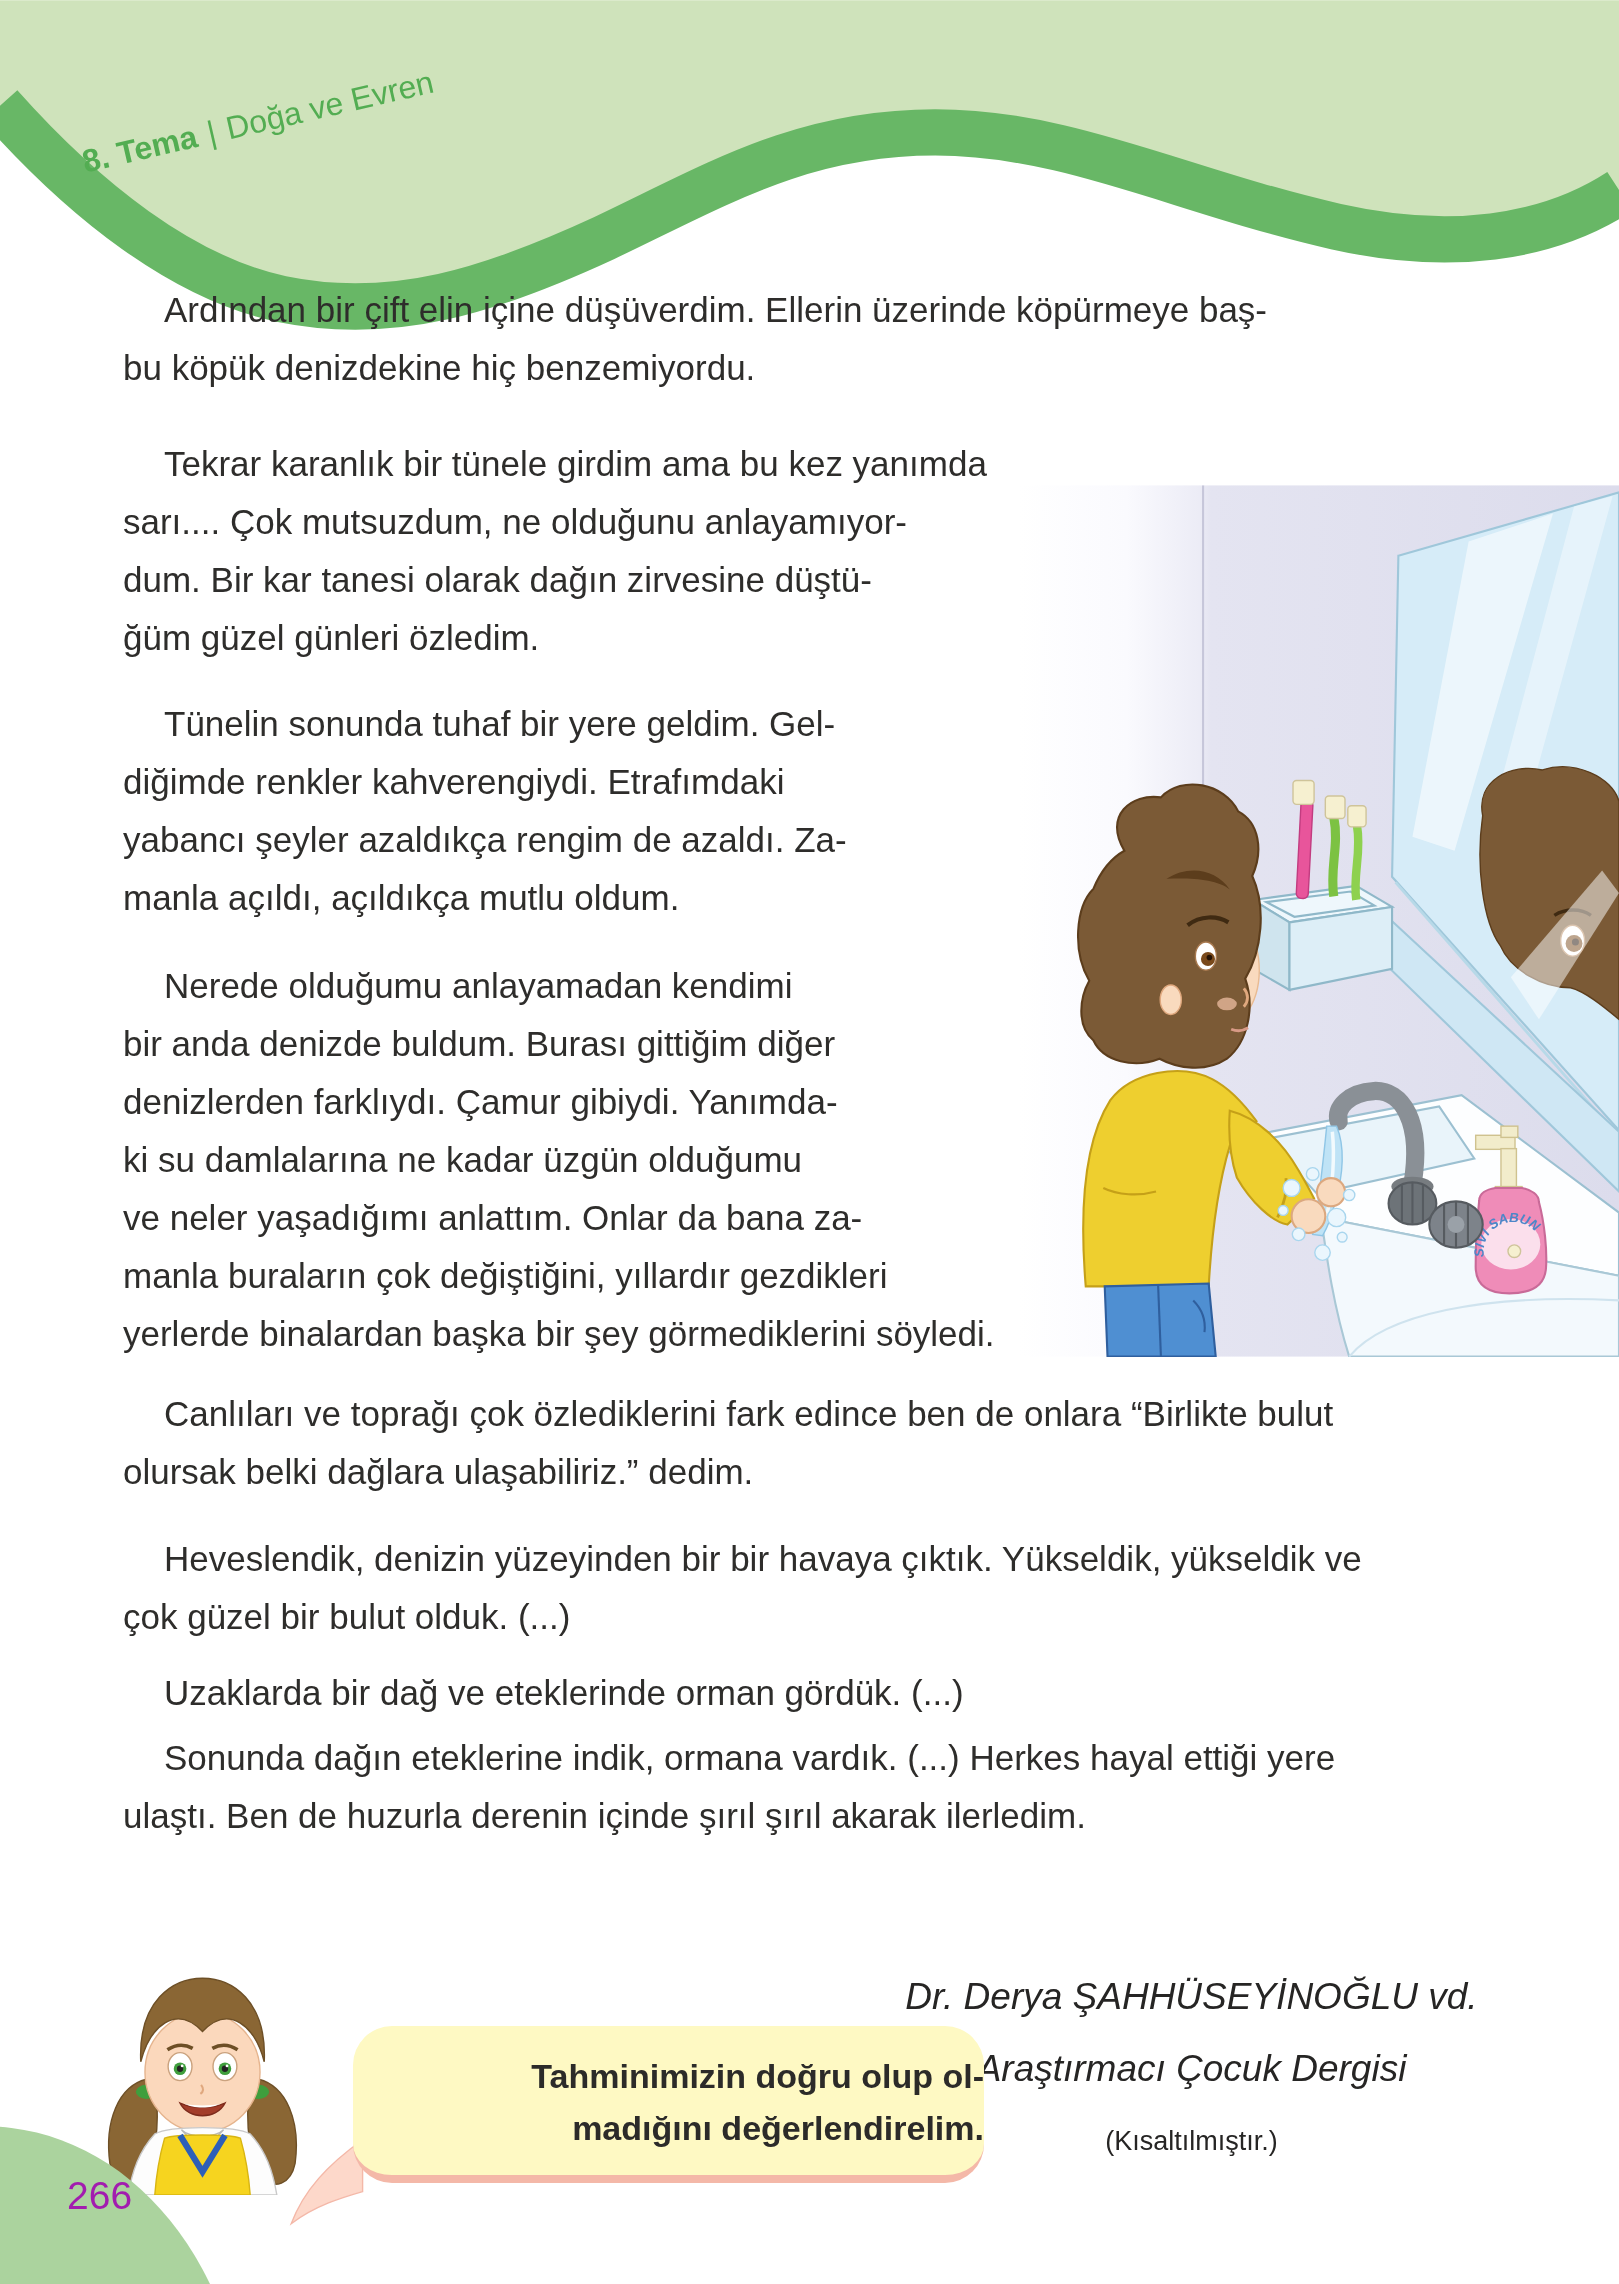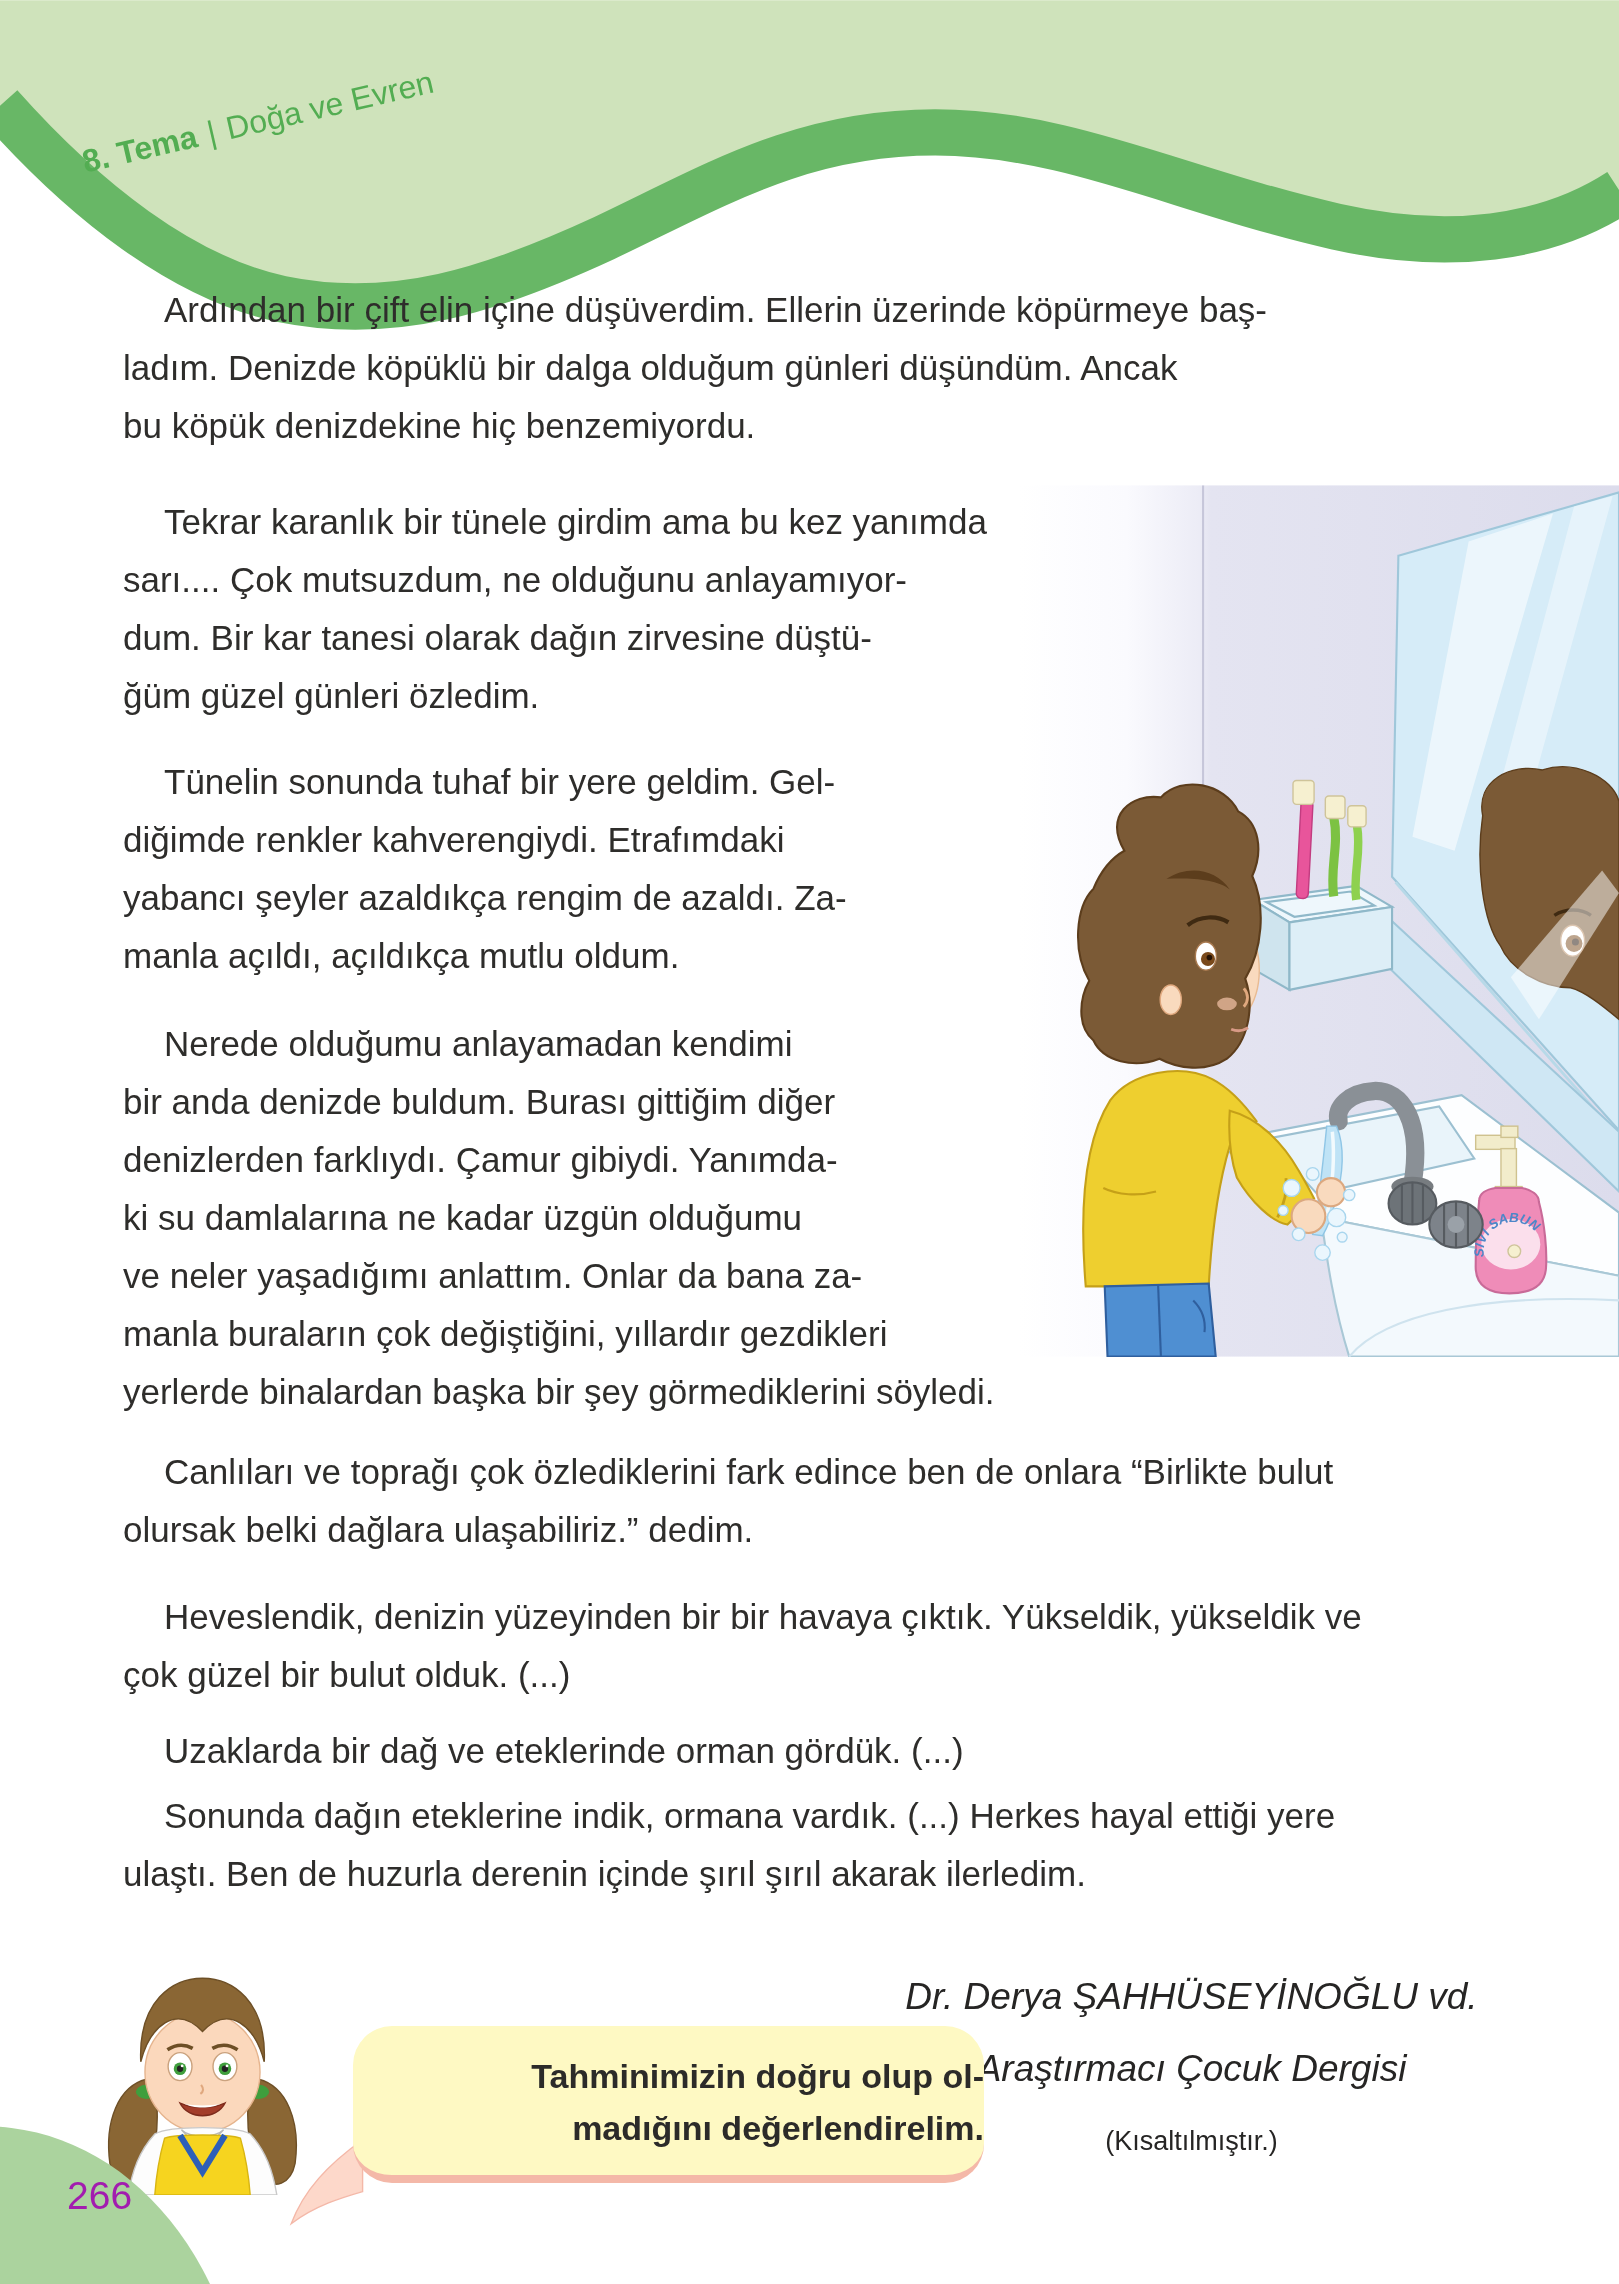--- a/index.html
+++ b/index.html
@@ -64,21 +64,20 @@
     <path d="M0,150 C120,285 260,395 400,425 C560,458 700,412 860,338 C1020,262 1140,188 1330,188 C1520,188 1680,272 1900,322 C2060,358 2200,340 2304,272 L2304,0 L0,0 Z" fill="#cfe3bb"></path>
     <path d="M0,150 C120,285 260,395 400,425 C560,458 700,412 860,338 C1020,262 1140,188 1330,188 C1520,188 1680,272 1900,322 C2060,358 2200,340 2304,272" fill="none" stroke="#68b766" stroke-width="66"></path>
   </svg>
   <div class="header-title">
     <span class="bold">8. Tema</span><span class="divider">|</span><span>Doğa ve Evren</span>
   </div>
 
   <div class="story">
     <div class="para mb1">
       <div class="line">Ardından bir çift elin içine düşüverdim. Ellerin üzerinde köpürmeye baş-</div>
-      <div class="line">ladım. Denizde köpüklü bir dalga olduğum günleri düşündüm. Ancak</div>
       <div class="line">bu köpük denizdekine hiç benzemiyordu.</div>
     </div>
     <div class="para mb2">
       <div class="line">Tekrar karanlık bir tünele girdim ama bu kez yanımda</div>
       <div class="line">sarı.... Çok mutsuzdum, ne olduğunu anlayamıyor-</div>
       <div class="line">dum. Bir kar tanesi olarak dağın zirvesine düştü-</div>
       <div class="line">ğüm güzel günleri özledim.</div>
     </div>
     <div class="para mb3">
       <div class="line">Tünelin sonunda tuhaf bir yere geldim. Gel-</div>

